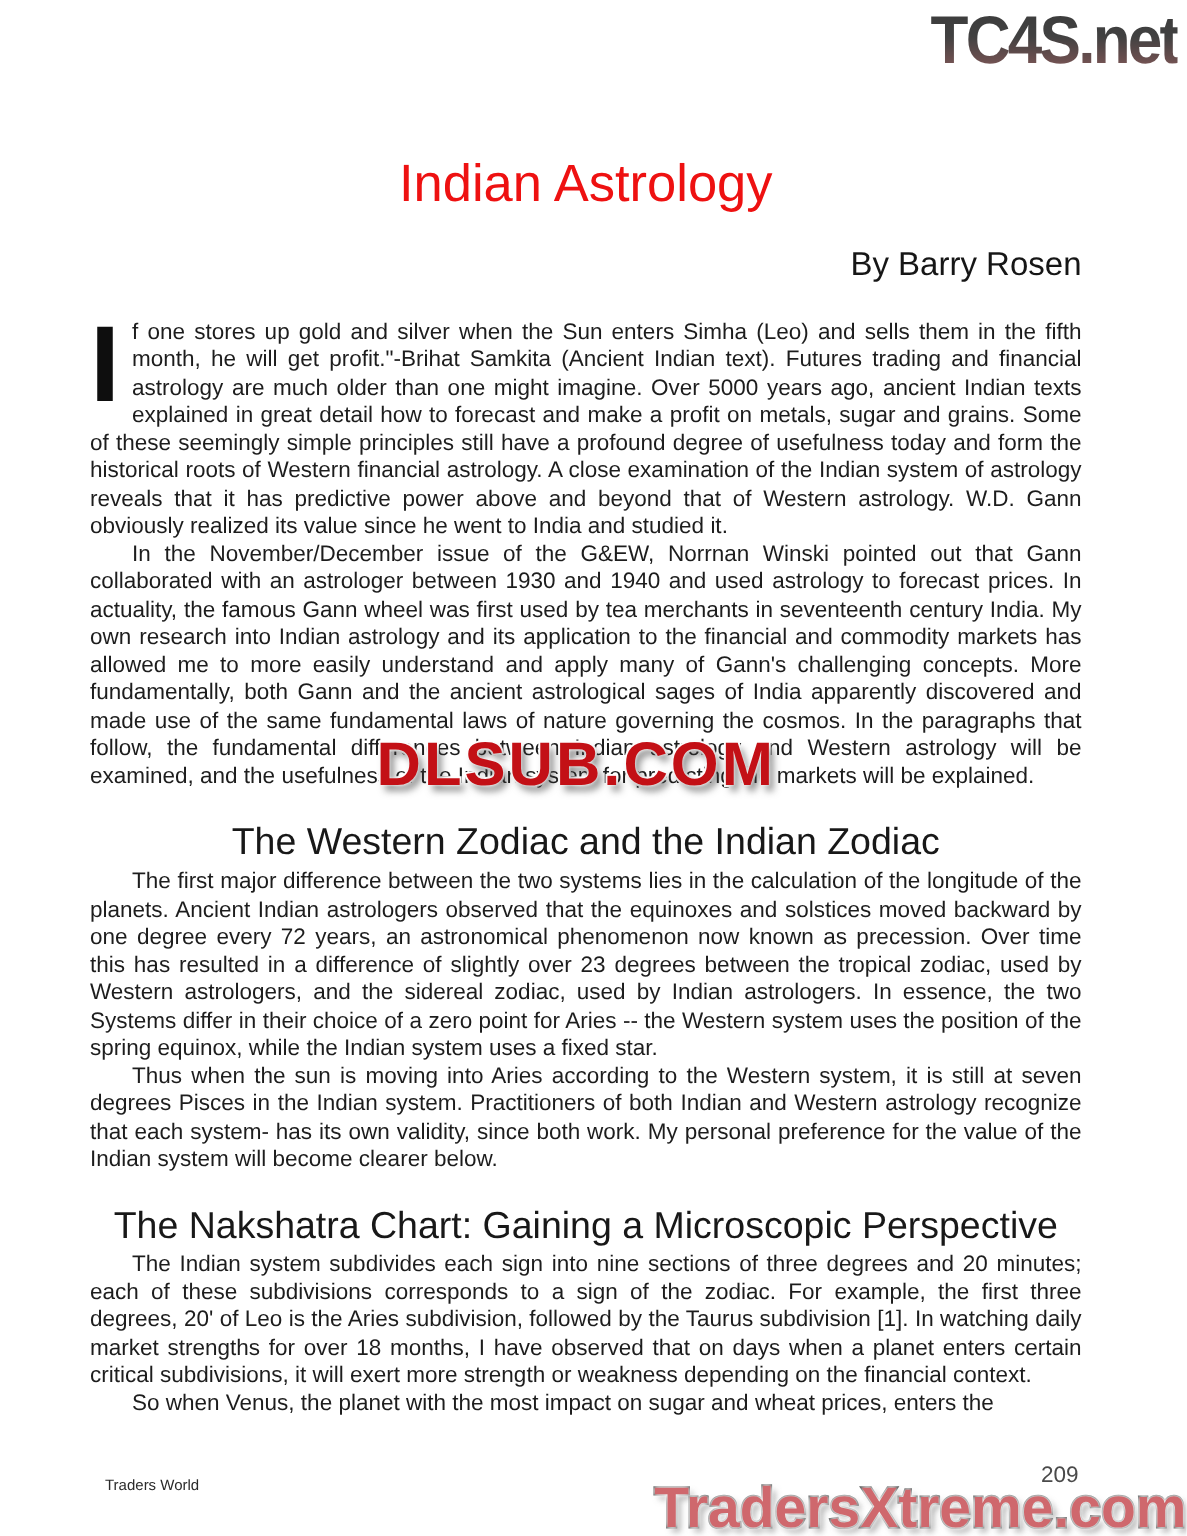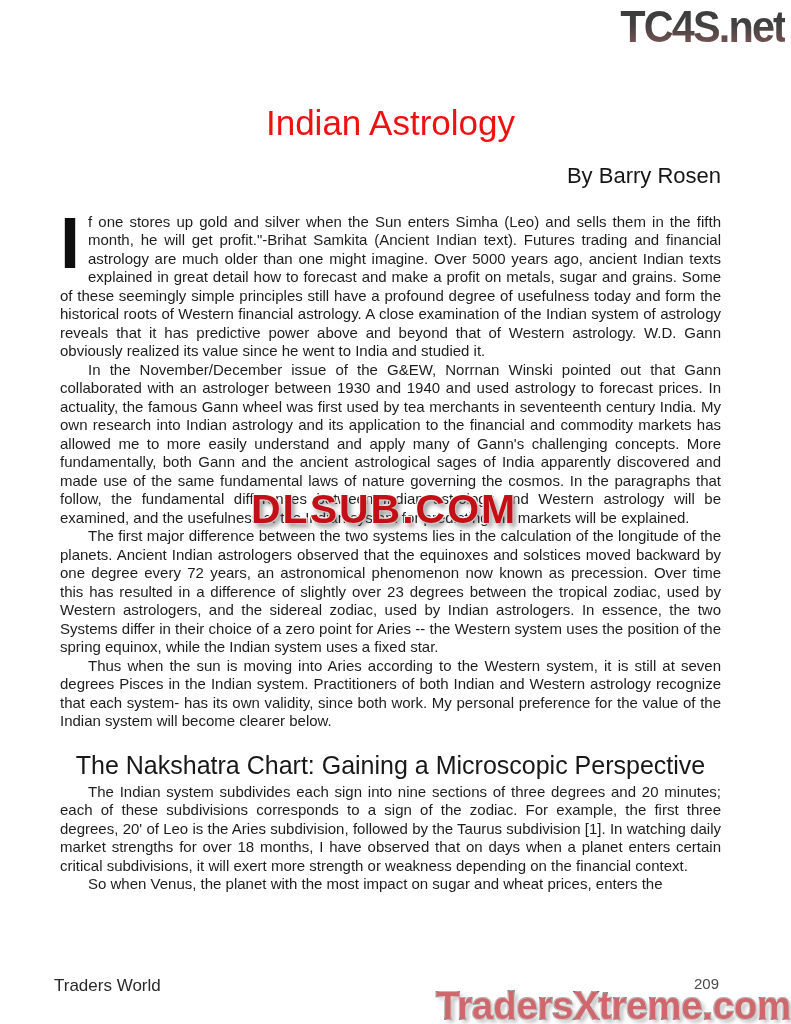--- a/index.html
+++ b/index.html
@@ -103,22 +103,22 @@
     text-shadow:
       0 0 3px #ffffff,
       0 0 5px #ffffff,
       3px 3px 4px rgba(150,150,150,0.8);
     z-index:5;
   }
 
   
   .footer-journal {
     position:absolute;
-    left:54px; bottom:28px;
-    font-size:17px;
+    left:70px; bottom:28px;
+    font-size:10px;
     color:#2a2a2a;
     margin-top:19px;
   }
   .page-number {
     position:absolute;
     left:694px; top:975px;
     font-size:15px;
     color:#4a4a4a;
     z-index:1;
   }
@@ -135,20 +135,21 @@
     <h1 class="doc-title">Indian Astrology</h1>
 
     <div class="byline">By Barry Rosen</div>
 
     <p class="first">
       <span class="drop-cap">I</span><span>f one stores up gold and silver when the Sun enters Simha (Leo) and sells them in the fifth month, he will get profit."-Brihat Samkita (Ancient Indian text). Futures trading and financial astrology are much older than one might imagine. Over 5000 years ago, ancient Indian texts explained in great detail how to forecast and make a profit on metals, sugar and grains. Some of these seemingly simple principles still have a profound degree of usefulness today and form the historical roots of Western financial astrology. A close examination of the Indian system of astrology reveals that it has predictive power above and beyond that of Western astrology. W.D. Gann obviously realized its value since he went to India and studied it.</span>
     </p>
 
     <p>In the November/December issue of the G&amp;EW, Norrnan Winski pointed out that Gann collaborated with an astrologer between 1930 and 1940 and used astrology to forecast prices. In actuality, the famous Gann wheel was first used by tea merchants in seventeenth century India. My own research into Indian astrology and its application to the financial and commodity markets has allowed me to more easily understand and apply many of Gann's challenging concepts. More fundamentally, both Gann and the ancient astrological sages of India apparently discovered and made use of the same fundamental laws of nature governing the cosmos. In the paragraphs that follow, the fundamental differences between Indian astrology and Western astrology will be examined, and the usefulness of the Indian system for predicting the markets will be explained.</p>
 
+    <h2 class="section-heading">The Western Zodiac and the Indian Zodiac</h2>
 
     <p>The first major difference between the two systems lies in the calculation of the longitude of the planets. Ancient Indian astrologers observed that the equinoxes and solstices moved backward by one degree every 72 years, an astronomical phenomenon now known as precession. Over time this has resulted in a difference of slightly over 23 degrees between the tropical zodiac, used by Western astrologers, and the sidereal zodiac, used by Indian astrologers. In essence, the two Systems differ in their choice of a zero point for Aries -- the Western system uses the position of the spring equinox, while the Indian system uses a fixed star.</p>
 
     <p>Thus when the sun is moving into Aries according to the Western system, it is still at seven degrees Pisces in the Indian system. Practitioners of both Indian and Western astrology recognize that each system- has its own validity, since both work. My personal preference for the value of the Indian system will become clearer below.</p>
 
     <h2 class="section-heading">The Nakshatra Chart: Gaining a Microscopic Perspective</h2>
 
     <p>The Indian system subdivides each sign into nine sections of three degrees and 20 minutes; each of these subdivisions corresponds to a sign of the zodiac. For example, the first three degrees, 20' of Leo is the Aries subdivision, followed by the Taurus subdivision [1]. In watching daily market strengths for over 18 months, I have observed that on days when a planet enters certain critical subdivisions, it will exert more strength or weakness depending on the financial context.</p>
 
     <p>So when Venus, the planet with the most impact on sugar and wheat prices, enters the</p>

